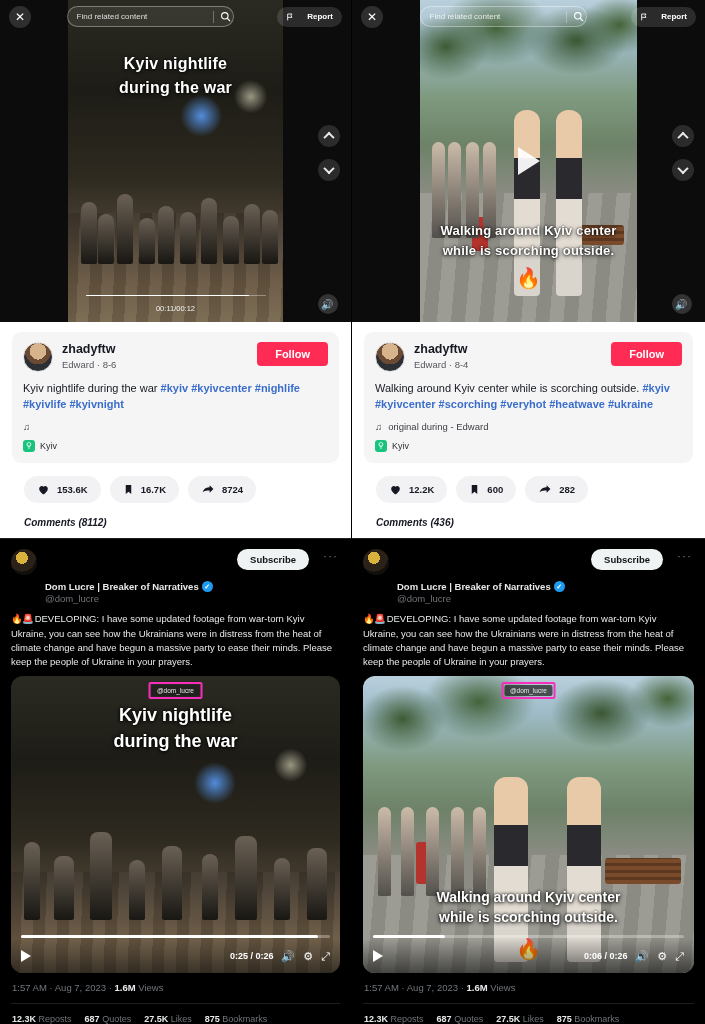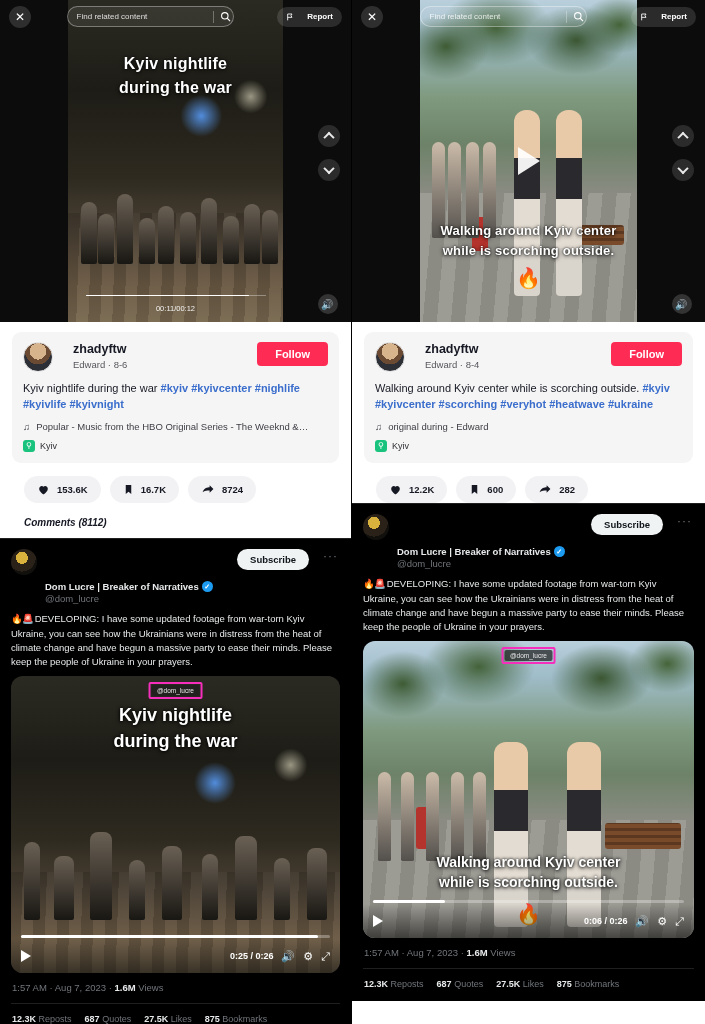--- a/index.html
+++ b/index.html
@@ -163,21 +163,21 @@
   .tt-time{ color:rgba(255,255,255,.92); font-size:7.5px; white-space:nowrap; }
   .tt-vol{
     position:absolute; right:13px; bottom:8px;
     width:20px; height:20px; border-radius:50%; background:rgba(255,255,255,.16);
     display:flex; align-items:center; justify-content:center; color:#fff; font-size:10px; cursor:pointer;
   }
 
   
   .tt-meta{ padding:10px 12px 0; background:#fff; }
   .tt-card{ background:#f5f5f5; border-radius:9px; padding:10px 11px 11px; }
-  .tt-author{ display:flex; align-items:flex-start; gap:20px; }
+  .tt-author{ display:flex; align-items:flex-start; gap:9px; }
   .avatar{
     width:30px; height:30px; border-radius:50%; flex:0 0 30px;
     background:radial-gradient(circle at 50% 30%, #d8b48c 0 34%, #6b4a33 34% 54%, #2d2f36 54% 100%);
     border:1px solid #e2e2e2;
   }
   .tt-nameblock{ flex:1; min-width:0; }
   .tt-name{ font-size:12.5px; font-weight:700; color:#161823; line-height:1.25; }
   .tt-sub{ font-size:9.5px; color:#56565c; margin-top:1px; }
   .follow-btn{
     background:#fe2c55; color:#fff; border:none; border-radius:4px;
@@ -334,21 +334,20 @@
             <div class="tt-name">zhadyftw</div>
             <div class="tt-sub">Edward · 8-6</div>
           </div>
           <button class="follow-btn">Follow</button>
         </div>
         <div class="tt-desc">
           <span>Kyiv nightlife during the war </span><span class="tag" id="tags-0">#kyiv #kyivcenter #nighlife #kyivlife #kyivnight</span>
         </div>
         <div class="tt-music">
           <span>♫</span>
-          <span>Popular - Music from the HBO Original Series - The Weeknd &amp;…</span>
         </div>
         <div class="tt-place">
           <span class="place-ico">⚲</span>
           <span>Kyiv</span>
         </div>
       </div>
 
       <div class="tt-stats">
         <div class="stat">
           <svg width="13" height="13" viewBox="0 0 24 24" fill="#161823">
@@ -539,20 +538,21 @@
           <span>600</span>
         </div>
         <div class="stat">
           <svg width="14" height="13" viewBox="0 0 24 24" fill="#161823">
               <path d="M2 17c3-8 9-9 13-9V4l7 7-7 7v-4c-5 0-9 .8-13 3z"></path>
             </svg>
           <span>282</span>
         </div>
       </div>
 
+      <div class="tt-comments">Comments (436)</div>
     </div>
 
     <div class="x-post">
       <div class="x-head">
         <div class="x-avatar"></div>
         <div class="x-names">
           <div class="x-dn">
             <span>Dom Lucre | Breaker of Narratives</span>
             <span class="verified">✓</span>
           </div>

